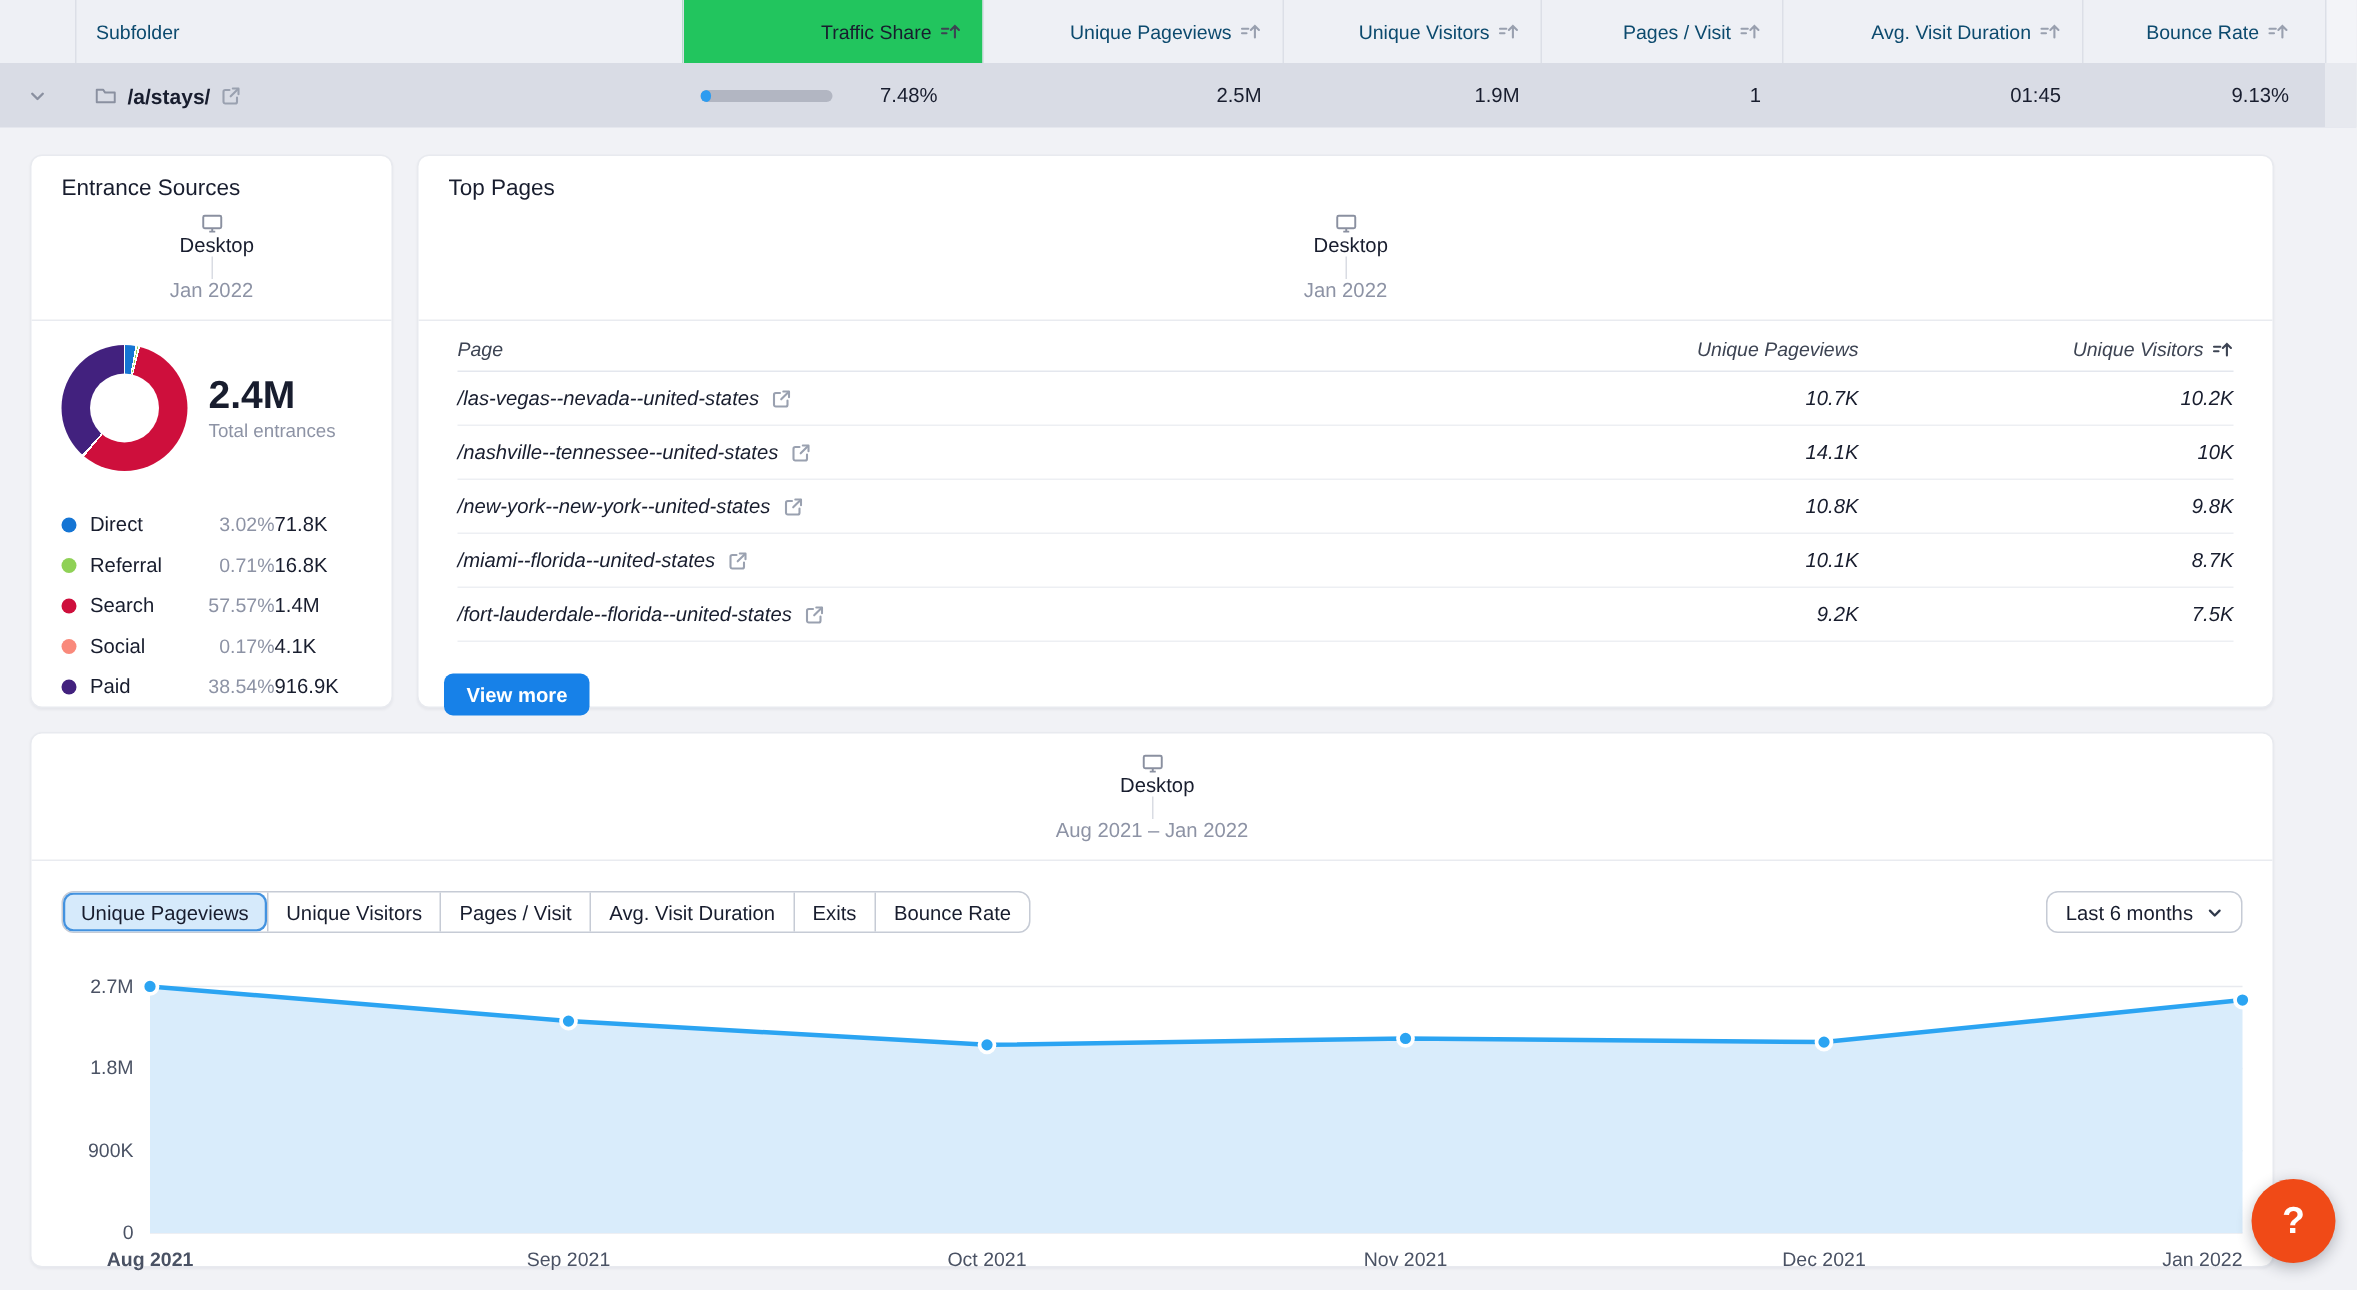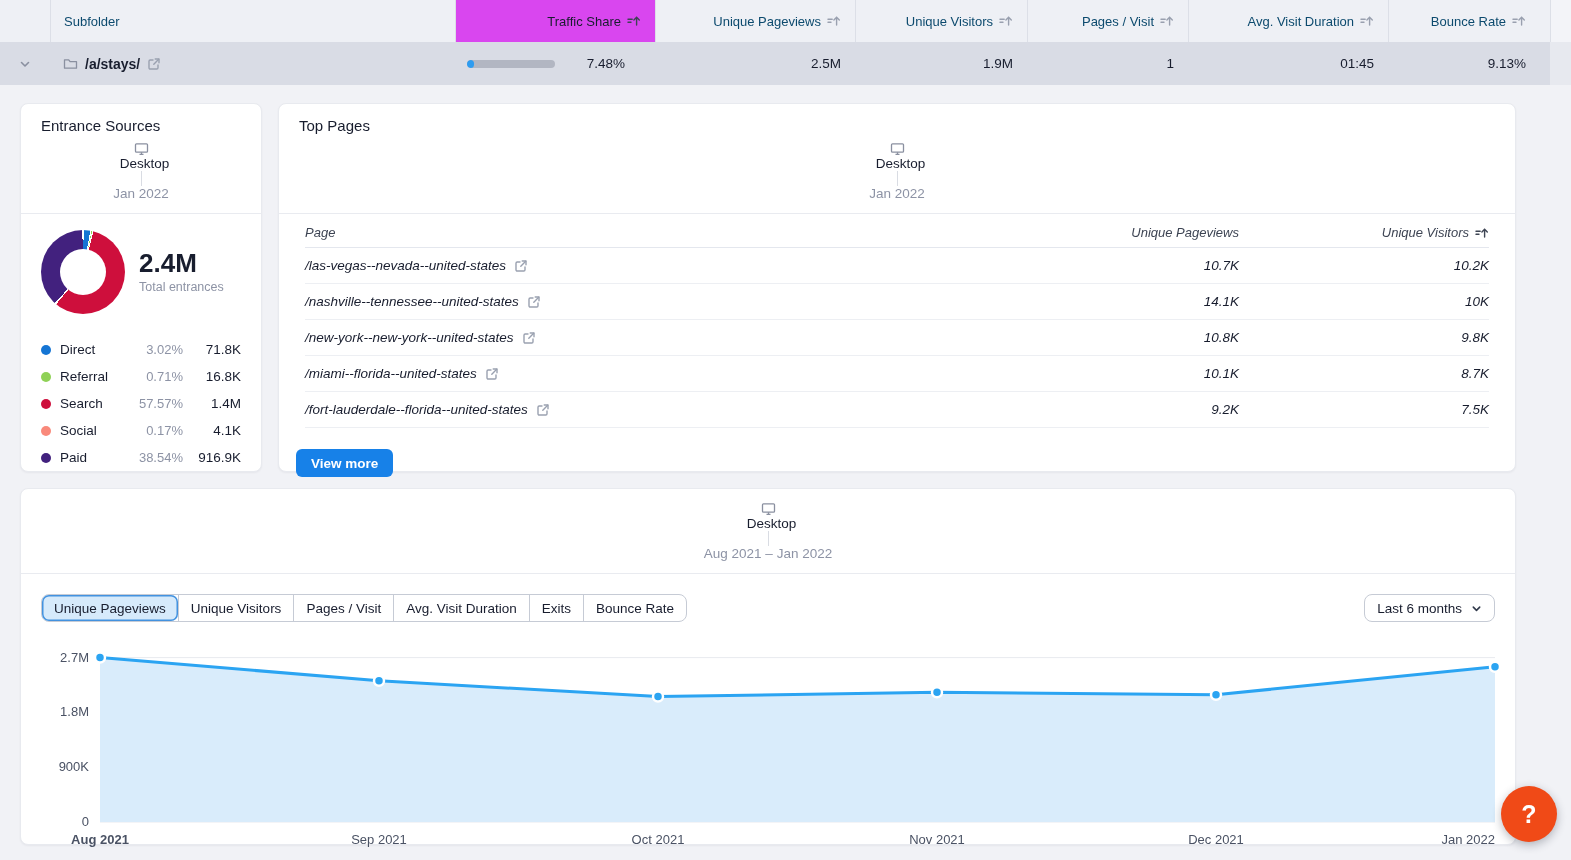--- a/index.html
+++ b/index.html
@@ -20,21 +20,21 @@
   .th:first-child { border-left:none; }
   .c-expand   { width:50px; justify-content:center; }
   .c-subfolder{ width:405px; padding-left:13px; }
   .c-share    { width:200px; }
   .c-upv      { width:200px; }
   .c-uv       { width:172px; }
   .c-ppv      { width:161px; }
   .c-avd      { width:200px; }
   .c-br       { width:162px; }
   .c-gutter   { flex:1; }
-  .th.c-share { background:#d946ef; color:#181d2e; }
+  .th.c-share { background:#22c55e; color:#181d2e; }
   .th.num, .td.num { justify-content:flex-end; padding-right:14px; }
   .th.c-br, .td.c-br { padding-right:24px; }
   .thead .c-gutter { background:#f3f4f8; border-left:1px solid #dcdfe7; }
   .trow  .c-gutter { background:#e7e9ef; }
   .td { font-size:13.5px; color:#181d2e; }
   .td.c-subfolder { padding-left:13px; gap:7px; }
   .subfolder-link { font-weight:bold; font-size:14px; }
   .td.c-share { justify-content:space-between; padding:0 30px 0 12px; }
   .bar-track { width:88px; height:8px; border-radius:4px; background:#b2b6c2; position:relative; overflow:hidden; }
   .bar-fill { position:absolute; left:0; top:0; bottom:0; border-radius:4px; background:#2e9cf0; }
@@ -61,21 +61,21 @@
   .donut::after { content:""; position:absolute; left:19px; top:19px; width:46px; height:46px;
                   border-radius:50%; background:#fff; }
   .totals { margin-left:14px; }
   .total-value { font-size:26px; font-weight:bold; line-height:1.05; }
   .total-label { font-size:12.5px; color:#8d93a5; margin-top:3px; }
   .legend { margin-top:22px; }
   .legend-row { display:flex; align-items:center; height:27px; }
   .legend-dot { width:10px; height:10px; border-radius:50%; margin-right:9px; flex:none; }
   .legend-label { flex:1; font-size:13.5px; }
   .legend-pct { width:52px; text-align:right; font-size:13px; color:#8d93a5; }
-  .legend-val { width:58px; text-align:right; font-size:13.5px; font-weight:500; }
+  .legend-val { width:58px; text-align:left; font-size:13.5px; font-weight:500; }
 
   
   .card-top-pages { flex:1; display:flex; flex-direction:column; }
   .tp-table { padding:0 26px; margin-top:4px;font-style:italic; }
   .tp-head { display:flex; align-items:center; height:30px; border-bottom:1px solid #e4e7ee;
              font-size:13px; color:#3d4453; }
   .tp-col-page { flex:1; }
   .tp-col { width:250px; display:flex; justify-content:flex-end; align-items:center; }
   .tp-row { display:flex; align-items:center; height:36px; border-bottom:1px solid #edeff3;
             font-size:13.5px; }

